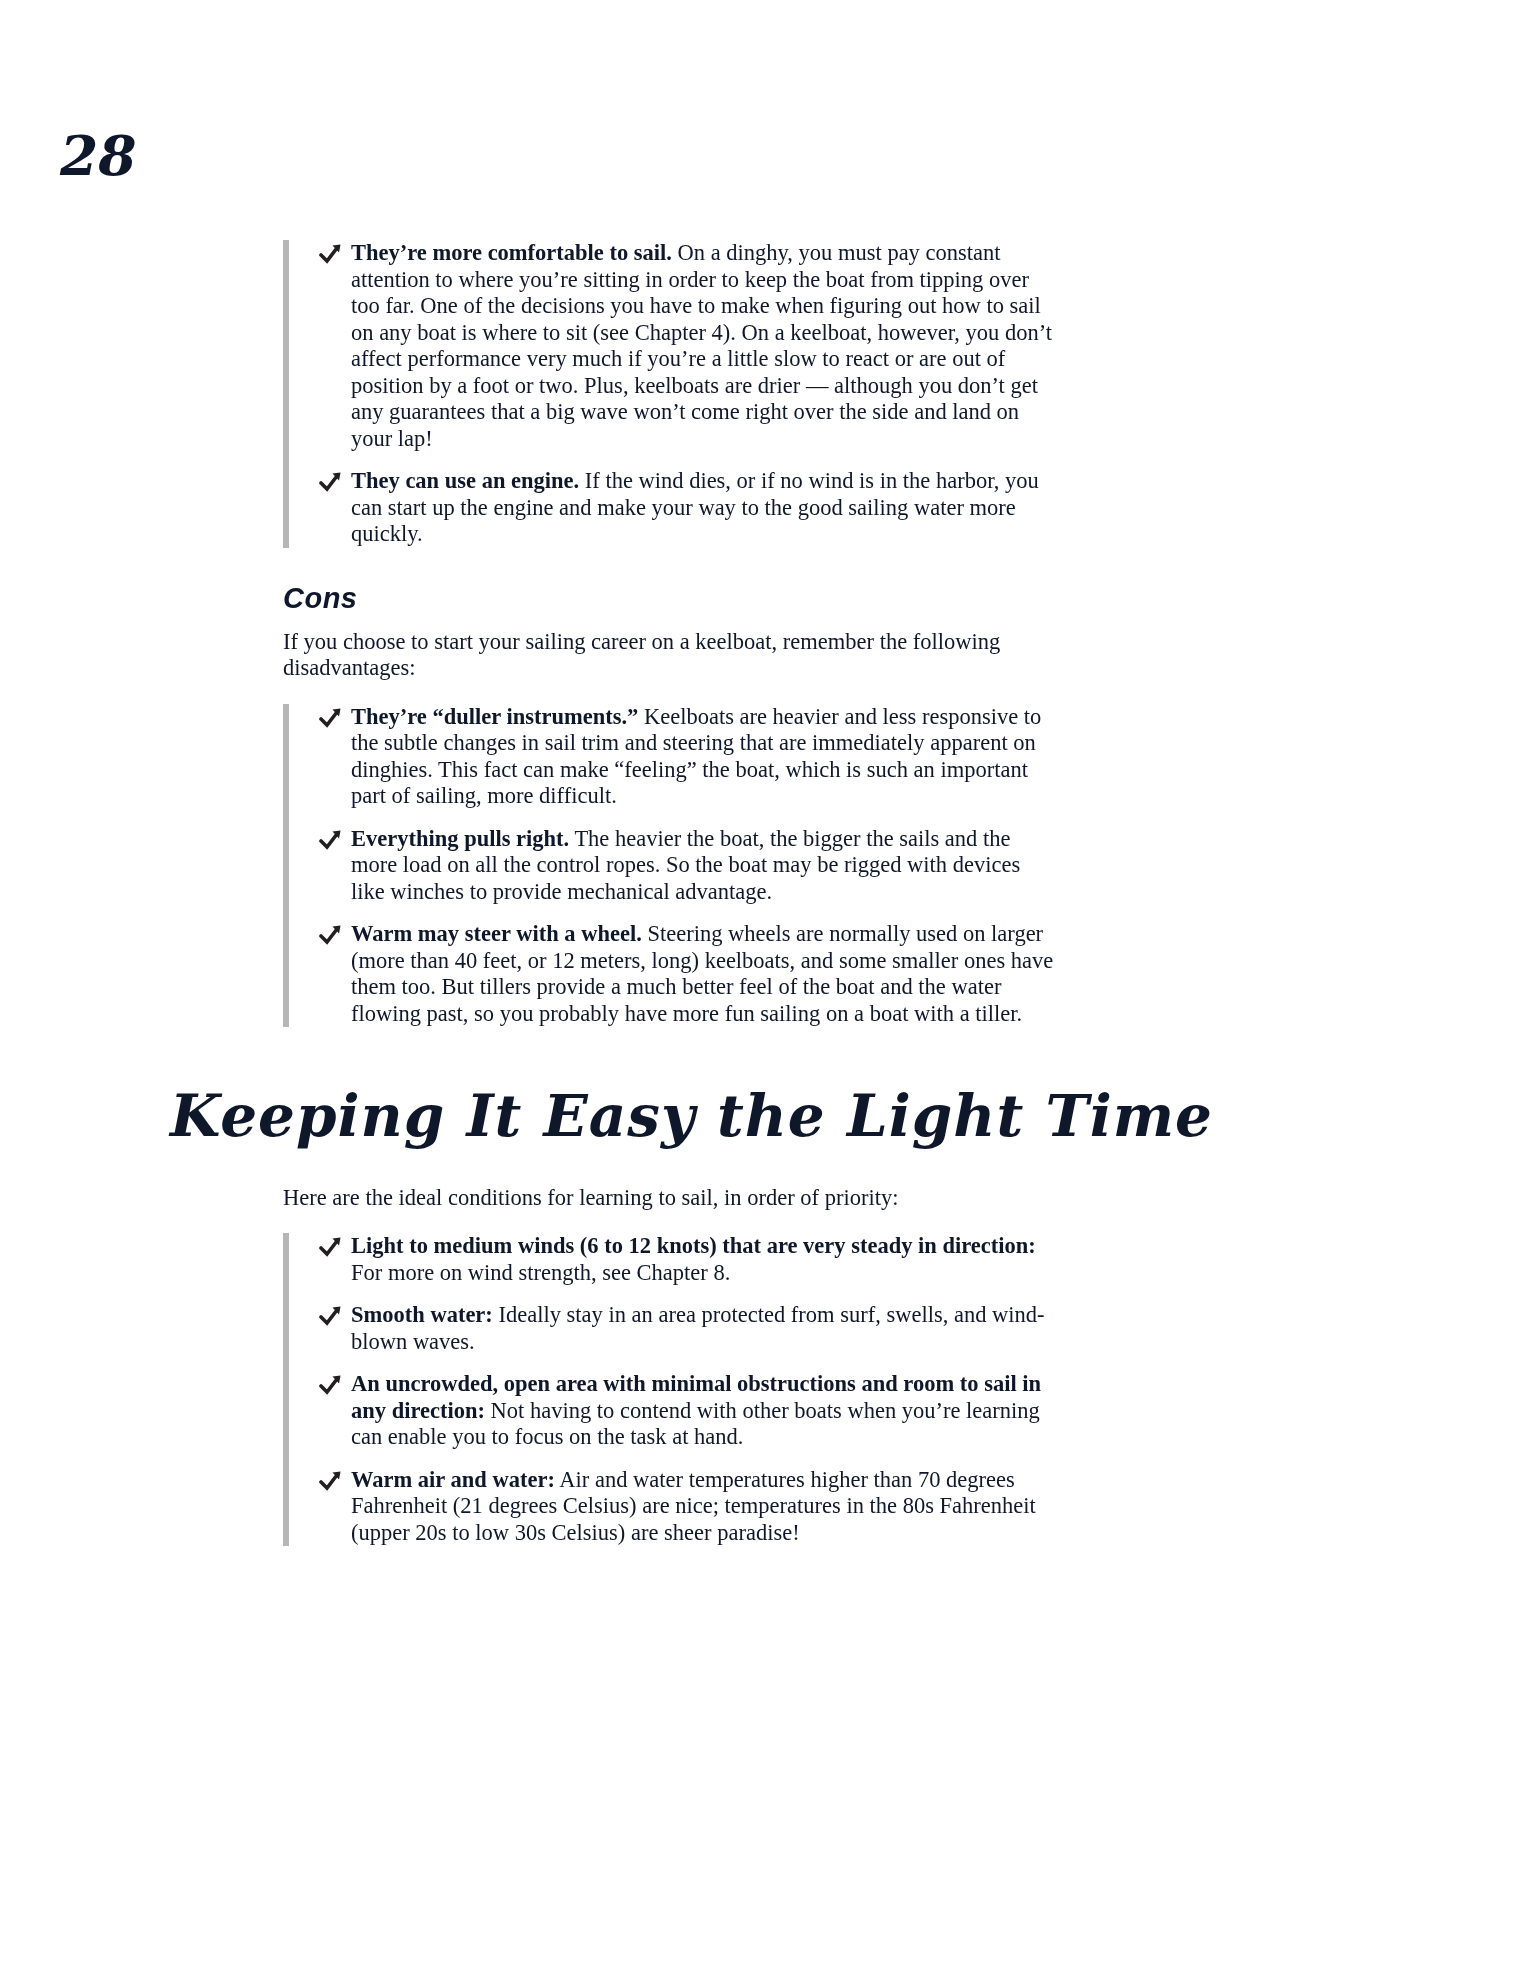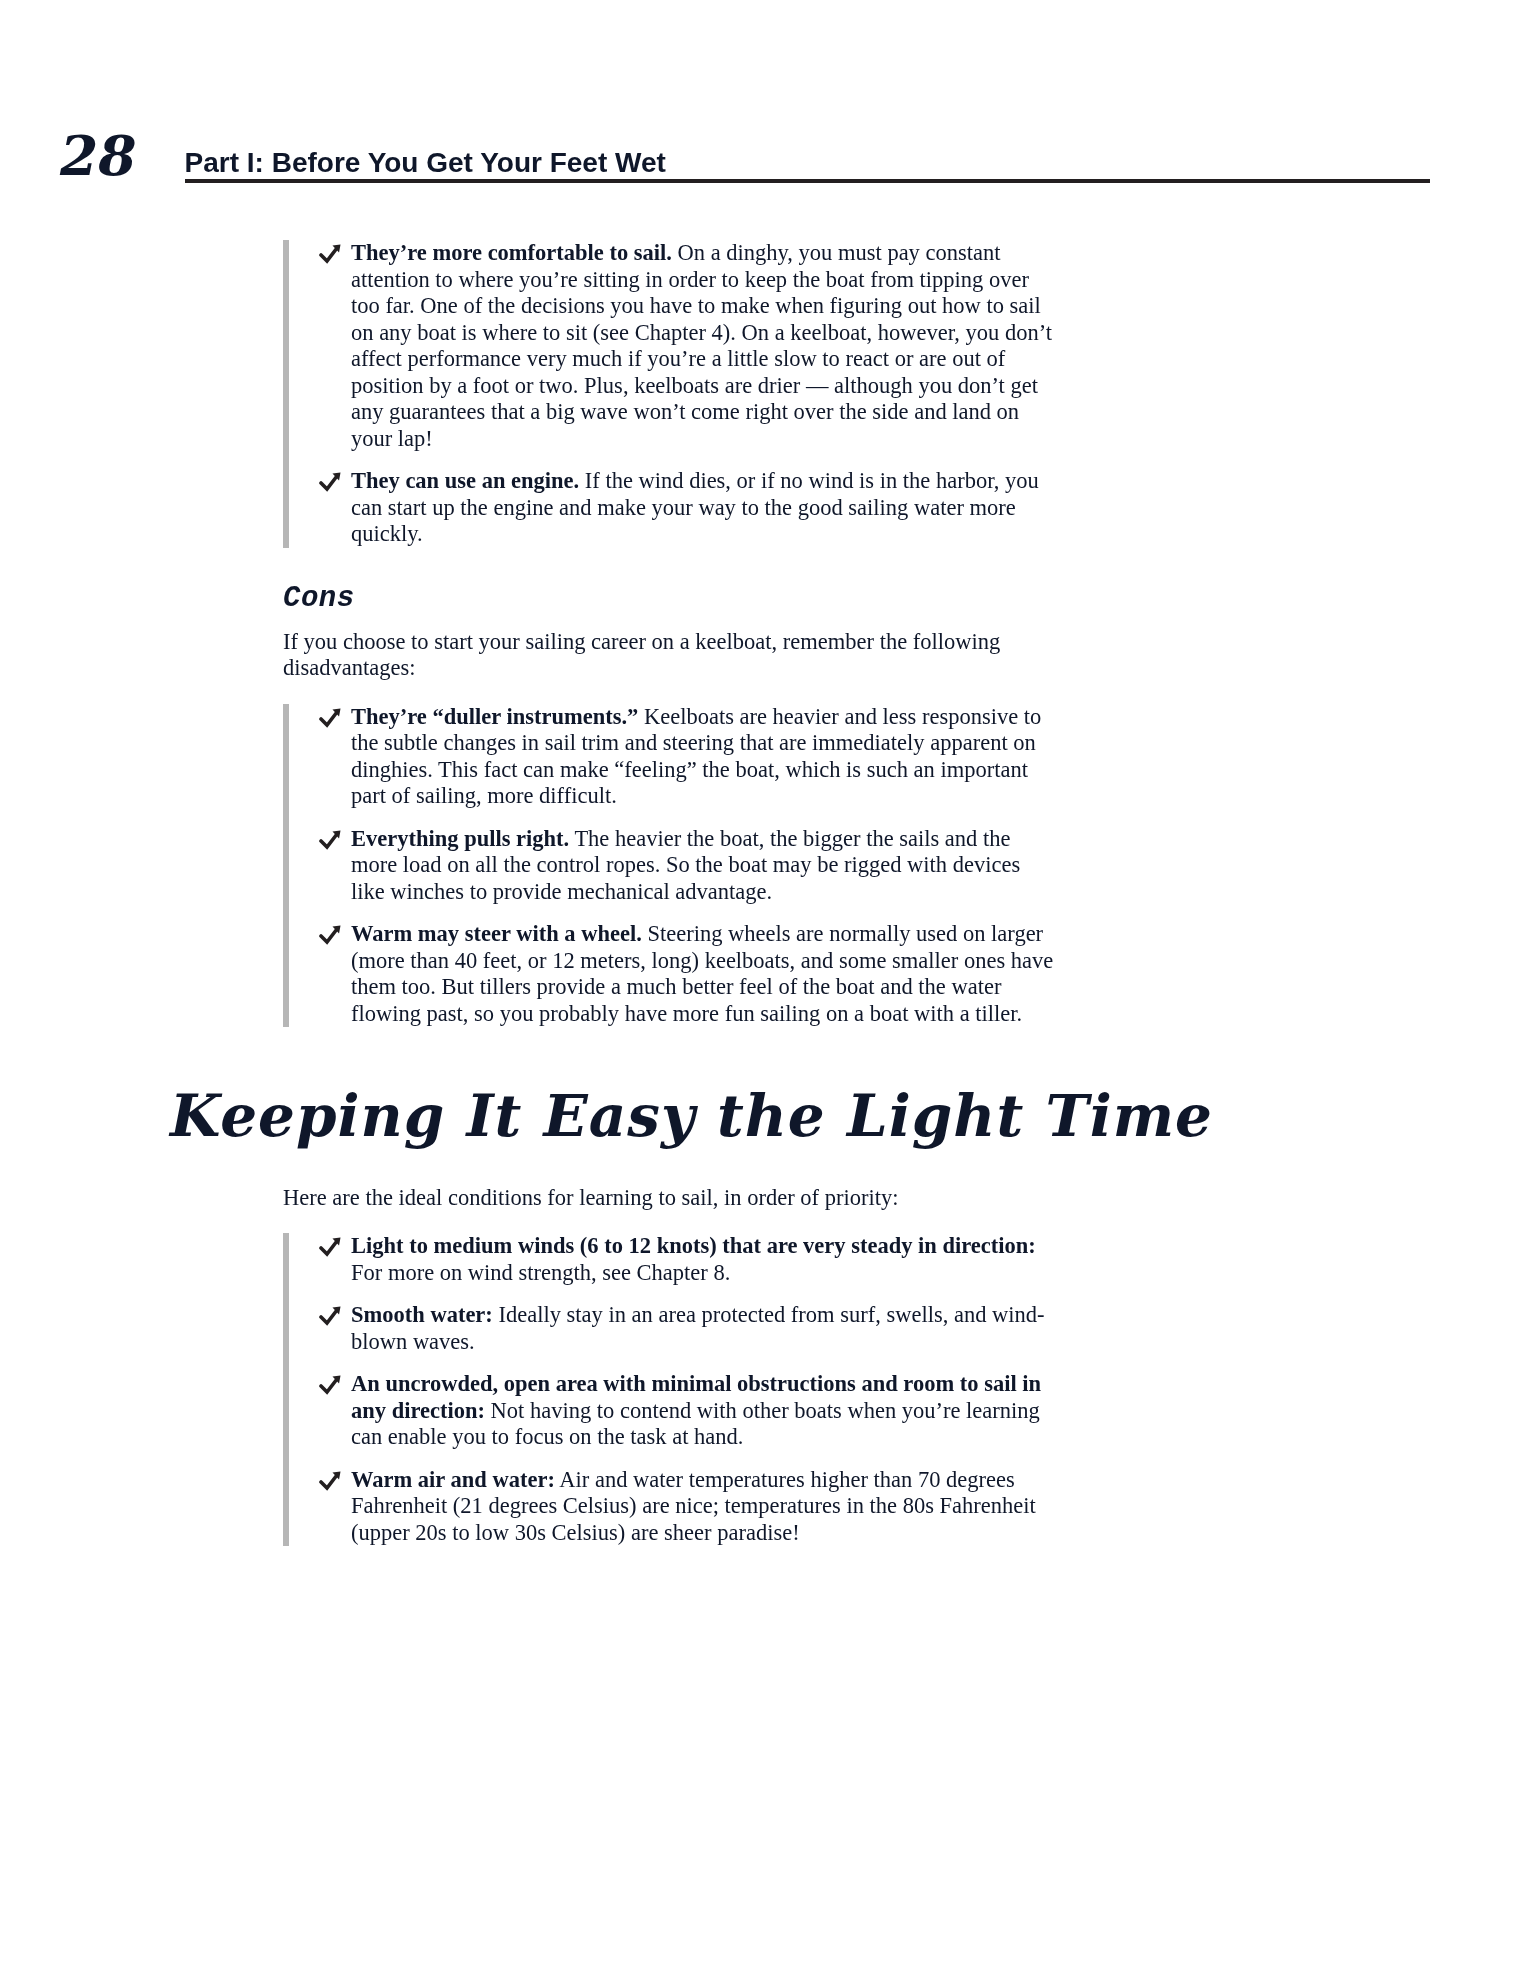--- a/index.html
+++ b/index.html
@@ -83,21 +83,21 @@
   }
   .bullet-icon svg { width: 24px; height: 24px; display: block; }
   .bullet-text {
     font-size: 22.5px;
     line-height: 26.5px;
   }
   .bullet-text strong { font-weight: bold; }
 
   
   .script-heading {
-    font-family: Liberation Mono, monospace;
+    font-family: Liberation Sans, sans-serif;
     font-style: italic;
     font-weight: bold;
     font-size: 29px;
     letter-spacing: 0.5px;
     margin: 34px 0 14px 0;
   }
   .big-heading {
     position: relative;
     left: -113px; 
     font-family: "DejaVu Serif", serif;
@@ -110,23 +110,20 @@
     white-space: nowrap;
   }
 </style>
 </head>
 <body>
 
 <div class="page">
 
   <header class="page-header">
     <div class="page-number">28</div>
-    <div class="running-head-wrap">
-      <span class="running-head">Part I: Before You Get Your Feet Wet</span>
-    </div>
   </header>
 
   <main class="content">
 
     <div class="bullet-block">
 
       <div class="bullet-item">
         <span class="bullet-icon">
           <svg viewBox="0 0 24 24">
               <path d="M2 13 L8 19 L18 6" stroke="#231f20" stroke-width="3.6" fill="none" stroke-linecap="round"></path>

